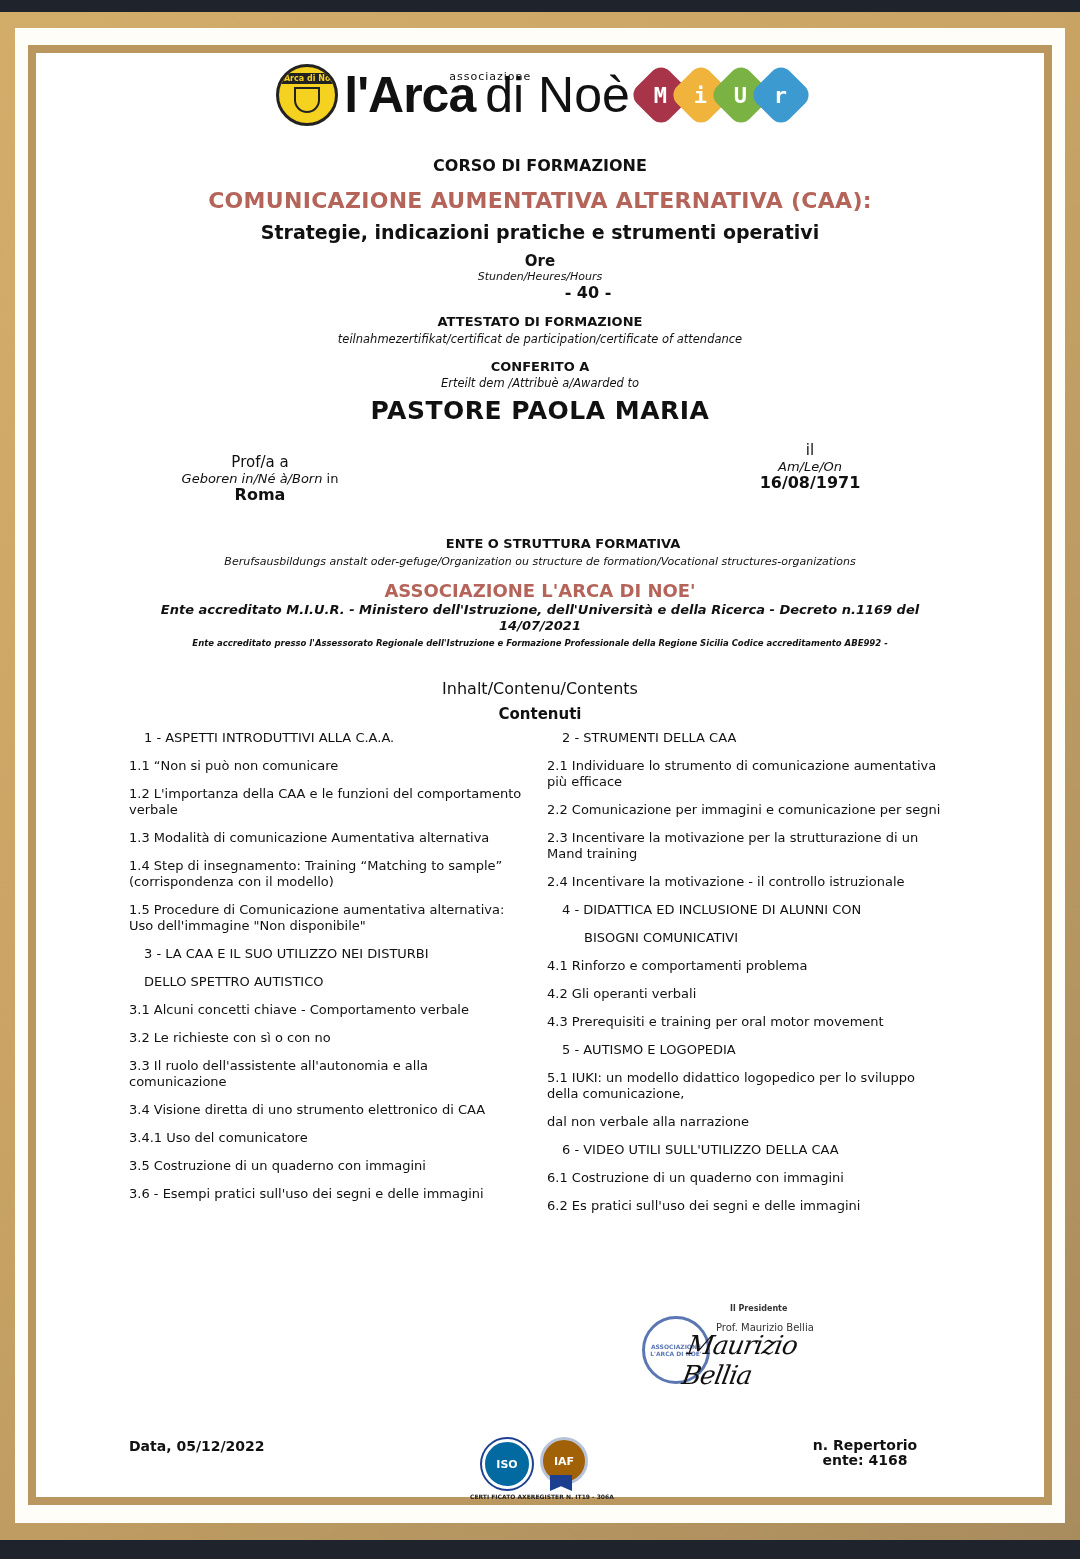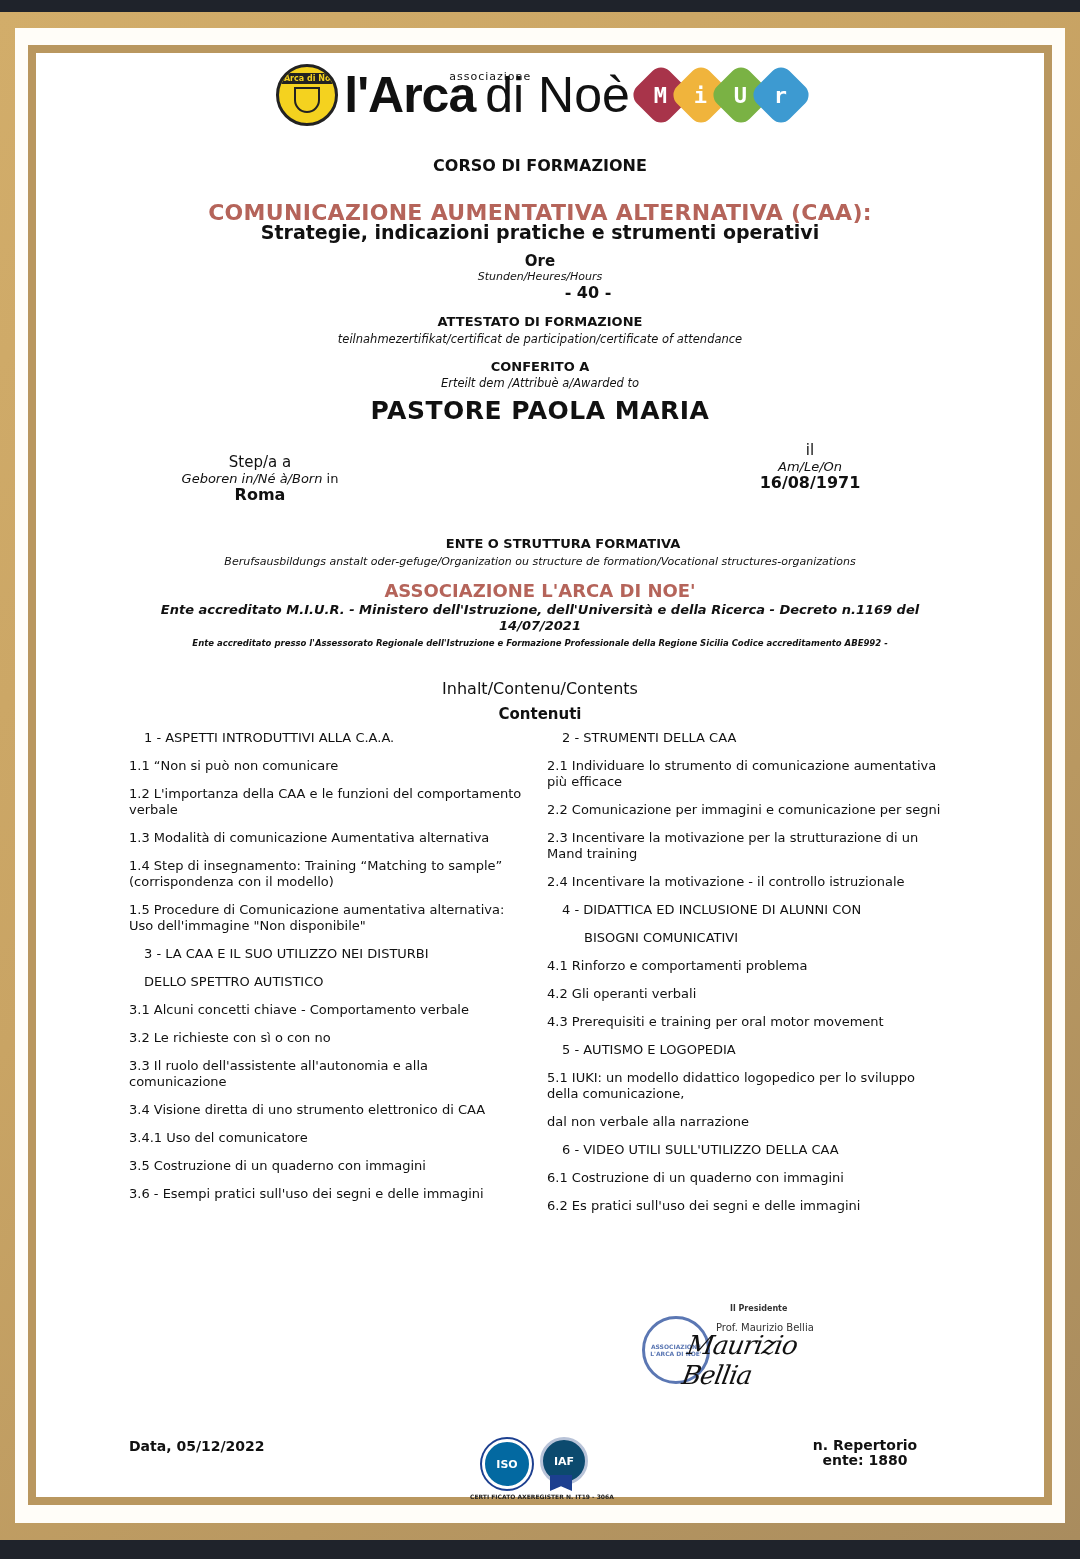--- a/index.html
+++ b/index.html
@@ -32,21 +32,21 @@
   .arca-text .thin { font-family:"Liberation Sans", sans-serif; font-size:50px; line-height:62px; margin-left:10px; }
   .arca-text .assoc { position:absolute; left:105px; top:6px; font-size:11px; letter-spacing:1px; }
   .miur { display:flex; margin-left:8px; }
   .miur .d {
     width:46px; height:46px; transform:rotate(45deg); border-radius:12px; margin-left:-6px;
     display:flex; align-items:center; justify-content:center;
   }
   .miur .d span { transform:rotate(-45deg); color:#fff; font-weight:bold; font-size:22px; font-family:"DejaVu Sans Mono", monospace; }
   .center { position:absolute; left:0; width:1080px; text-align:center; }
   .t-corso { top:156px; font-size:16px; font-weight:bold; }
-  .t-title { top:200px; font-size:22px; font-weight:bold; color:#b5645a; letter-spacing:0.3px; }
+  .t-title { top:188px; font-size:22px; font-weight:bold; color:#b5645a; letter-spacing:0.3px; }
   .t-sub { top:221px; font-size:19px; font-weight:bold; }
   .t-ore { top:252px; font-size:15px; font-weight:bold; }
   .t-ore-it { top:270px; font-size:11px; font-style:italic; }
   .t-40 { top:283px; font-size:16px; font-weight:bold;margin-left:48px; }
   .t-att { top:314px; font-size:13px; font-weight:bold; }
   .t-att-it { top:332px; font-size:11.5px; font-style:italic; }
   .t-conf { top:359px; font-size:13px; font-weight:bold; }
   .t-conf-it { top:376px; font-size:11.5px; font-style:italic; }
   .t-name { top:396px; font-size:25px; font-weight:bold; letter-spacing:0.5px; }
   .birth { position:absolute; text-align:center; }
@@ -74,21 +74,21 @@
     border:3px solid #5b77b3; box-sizing:border-box; color:#5b77b3; font-size:6px; font-weight:bold;
     display:flex; align-items:center; justify-content:center; text-align:center;
   }
   .sig-title { position:absolute; left:90px; top:4px; font-size:8px; font-weight:bold; color:#333; }
   .sig-name { position:absolute; left:76px; top:22px; font-size:10px; font-weight:normal; color:#333; }
   .sig-script { position:absolute; left:45px; top:30px; font-family:"DejaVu Serif", serif; font-style:italic; font-size:26px; color:#111; transform:skewX(-10deg); letter-spacing:-1px; }
   .date { position:absolute; left:129px; top:1438px; font-size:14px; font-weight:bold; }
   .rep { position:absolute; left:800px; top:1438px; width:130px; text-align:center; font-size:14px; font-weight:bold; line-height:15px; }
   .badges { position:absolute; left:470px; top:1435px; width:140px; height:70px; }
   .iso { position:absolute; left:12px; top:4px; width:44px; height:44px; border-radius:50%; background:#0369a1; border:3px solid #fff; box-shadow:0 0 0 2px #1c3f8f; color:#fff; font-size:11px; font-weight:bold; display:flex; align-items:center; justify-content:center; }
-  .iaf { position:absolute; left:70px; top:2px; width:42px; height:42px; border-radius:50%; background:#0c4a6e; border:3px solid #b8c3d8; color:#fff; font-size:11px; font-weight:bold; display:flex; align-items:center; justify-content:center; }
+  .iaf { position:absolute; left:70px; top:2px; width:42px; height:42px; border-radius:50%; background:#a16207; border:3px solid #b8c3d8; color:#fff; font-size:11px; font-weight:bold; display:flex; align-items:center; justify-content:center; }
   .ribbon { position:absolute; left:80px; top:40px; width:22px; height:16px; background:#1c3f8f; clip-path:polygon(0 0,100% 0,100% 100%,50% 70%,0 100%); }
   .cert-text { position:absolute; left:0; top:58px; width:140px; text-align:center; font-size:6px; font-weight:bold; color:#222; white-space:nowrap; }
 </style>
 </head>
 <body>
 
 <div class="outer-frame"></div>
 <div class="paper"></div>
 <div class="inner-border"></div>
 
@@ -125,21 +125,21 @@
 <div class="center t-ore-it">Stunden/Heures/Hours</div>
 <div class="center t-40">- 40 -</div>
 
 <div class="center t-att">ATTESTATO DI FORMAZIONE</div>
 <div class="center t-att-it">teilnahmezertifikat/certificat de participation/certificate of attendance</div>
 <div class="center t-conf">CONFERITO A</div>
 <div class="center t-conf-it">Erteilt dem /Attribuè a/Awarded to</div>
 <div class="center t-name">PASTORE PAOLA MARIA</div>
 
 <div class="birth birth-left">
-  <div class="lbl">Step/a a</div>
+  <div class="lbl">Prof/a a</div>
   <div class="lbl-it"><span>Geboren in/Né à/Born</span><span style="font-style:normal"> in</span></div>
   <div class="val">Roma</div>
 </div>
 <div class="birth birth-right">
   <div class="lbl">il</div>
   <div class="lbl-it">Am/Le/On</div>
   <div class="val">16/08/1971</div>
 </div>
 
 <div class="center t-ente">ENTE O STRUTTURA FORMATIVA</div>
@@ -204,14 +204,14 @@
     </div>
   <div class="iaf">
       <span>IAF</span>
     </div>
   <div class="ribbon"></div>
   <div class="cert-text">CERTI FICATO  AXEREGISTER N. IT19 - 306A</div>
 </div>
 
 <div class="rep">
   <div>n. Repertorio</div>
-  <div>ente: 1880</div>
+  <div>ente: 4168</div>
 </div>
 
 </body></html>

